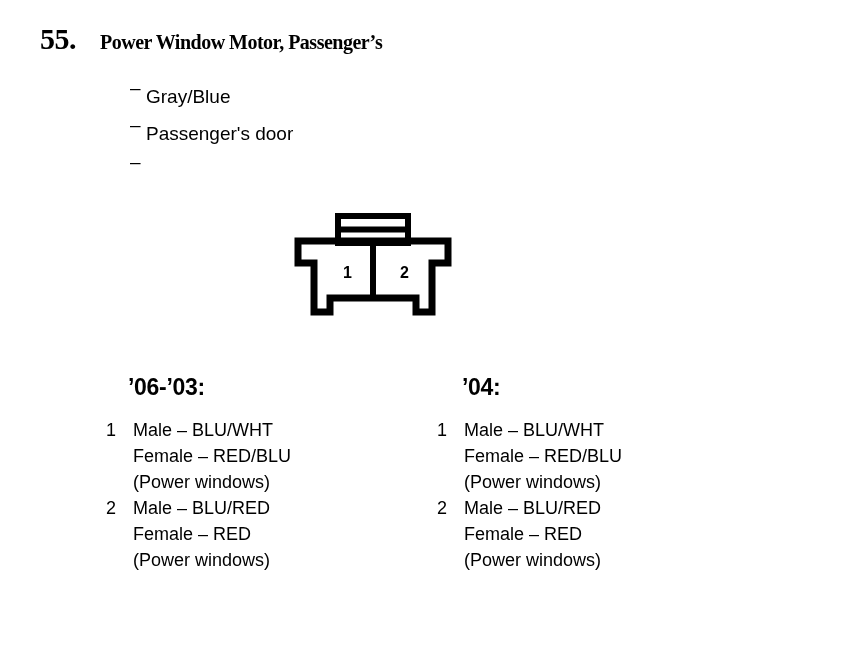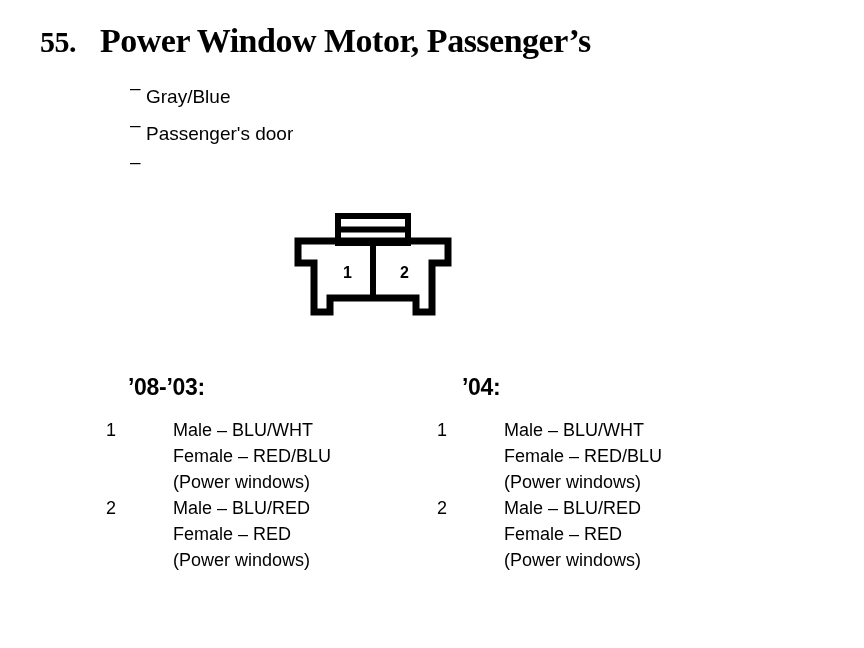--- a/index.html
+++ b/index.html
@@ -27,21 +27,21 @@
     align-items: baseline;
     font-family: Liberation Serif, serif;
   }
   #item-number {
     font-size: 30px;
     font-weight: bold;
     letter-spacing: -0.5px;
     white-space: nowrap;
   }
   #item-title {
-    font-size: 34px;
+    font-size: 20px;
     font-weight: bold;
     letter-spacing: -0.5px;
     white-space: nowrap;
     margin-left: 24px;
   }
 
   
   #bullet-list {
     position: absolute;
     left: 130px;
@@ -110,21 +110,20 @@
   }
   .pin-number {
     flex: 0 0 auto;
     width: 27px;
     font-size: 18px;
     line-height: 26px;
     white-space: nowrap;
   }
   .pin-lines {
     flex: 0 0 auto;
-    margin-left: 40px;
   }
   .pin-line {
     font-size: 18px;
     line-height: 26px;
     white-space: nowrap;
   }
 </style>
 </head>
 <body>
 
@@ -167,21 +166,21 @@
              H6
              Z" fill="none" stroke="#000000" stroke-width="7" stroke-linejoin="miter"></path>
 
     <line x1="81" y1="31" x2="81" y2="88" stroke="#000000" stroke-width="6"></line>
   </svg>
   <span class="pin-label" id="pin-label-1">1</span>
   <span class="pin-label" id="pin-label-2">2</span>
 </div>
 
 <div class="pin-column" id="pin-column-left">
-  <div class="column-heading">’08-’03:</div>
+  <div class="column-heading">’06-’03:</div>
 
   <div class="pin-entry">
     <span class="pin-number">1</span>
     <span class="pin-lines">
       <div class="pin-line">Male – BLU/WHT</div>
       <div class="pin-line">Female – RED/BLU</div>
       <div class="pin-line">(Power windows)</div>
     </span>
   </div>
 

